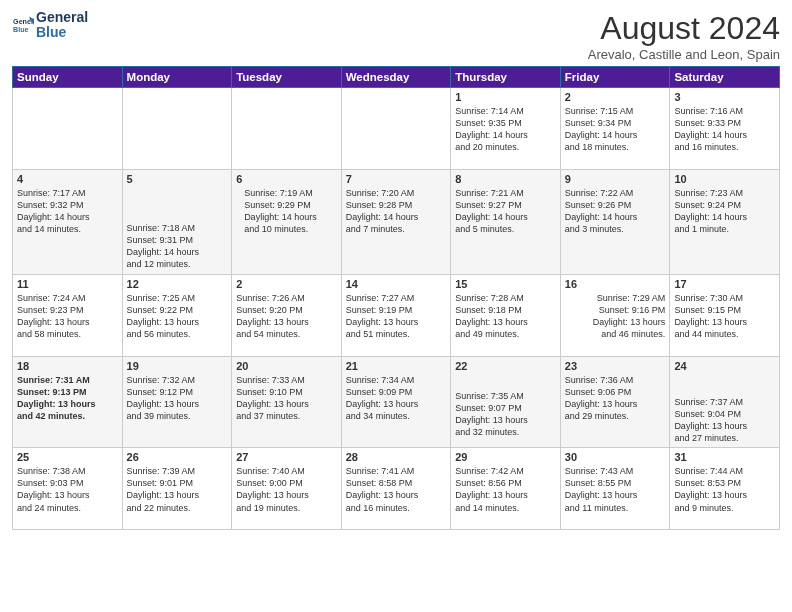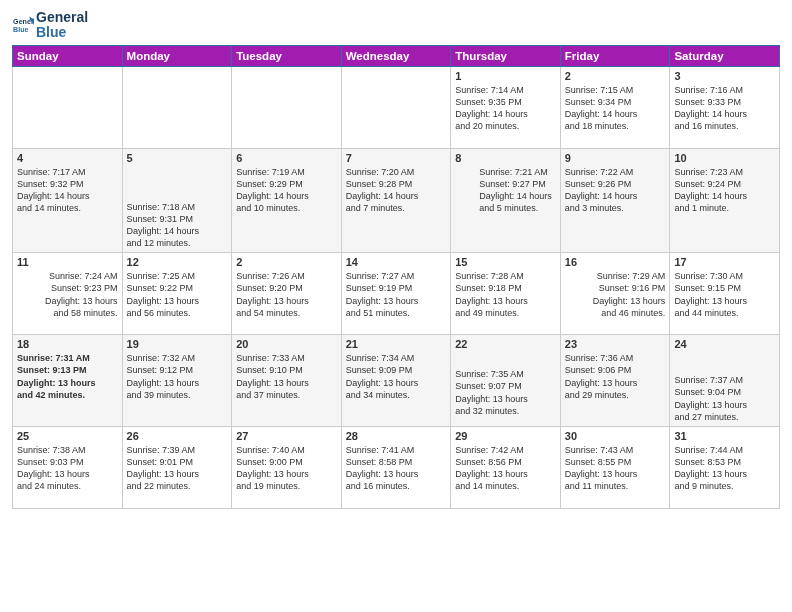--- a/index.html
+++ b/index.html
@@ -40,21 +40,21 @@
     .subtitle {
       font-size: 13px;
       color: #555;
     }
     table {
       width: 100%;
       border-collapse: collapse;
       table-layout: fixed;
     }
     thead th {
-      background-color: #a21caf;
+      background-color: #4c1d95;
       color: #fff;
       font-size: 11.5px;
       padding: 4px 4px;
       text-align: left;
       border: 1px solid #2e6da4;
     }
     tbody td {
       border: 1px solid #ccc;
       vertical-align: top;
       padding: 3px 4px;
@@ -93,20 +93,24 @@
         <text x="2" y="18" font-size="13" font-weight="bold" fill="#1a3a5c" font-family="Arial">General</text>
         <text x="2" y="32" font-size="13" font-weight="bold" fill="#2e6da4" font-family="Arial">Blue</text>
         <polygon points="32,8 40,8 40,20" fill="#2e6da4"></polygon>
         <polygon points="36,4 44,12 36,12" fill="#2e6da4" transform="translate(-4,0)"></polygon>
       </svg>
       <div style="line-height:1.1">
         <div style="font-size:14px;font-weight:bold;color:#1a3a5c;">General</div>
         <div style="font-size:14px;font-weight:bold;color:#2e6da4;">Blue</div>
       </div>
     </div>
+    <div class="title-area">
+      <div class="month-title">August 2024</div>
+      <div class="subtitle">Arevalo, Castille and Leon, Spain</div>
+    </div>
   </div>
 
   <table>
     <thead>
       <tr>
       <th>Sunday</th>
           <th>Monday</th>
           <th>Tuesday</th>
           <th>Wednesday</th>
           <th>Thursday</th>
@@ -152,35 +156,35 @@
           </td>
           <td>
             <span class="day-num">5</span>
             <div class="day-info" style="white-space: pre-line; margin-top: 37px;">Sunrise: 7:18 AM
 Sunset: 9:31 PM
 Daylight: 14 hours
 and 12 minutes.</div>
           </td>
           <td>
             <span class="day-num">6</span>
-            <div class="day-info" style="white-space: pre-line;">Sunrise: 7:19 AM
+            <div class="day-info" style="white-space: pre-line; margin-left: 8px;">Sunrise: 7:19 AM
 Sunset: 9:29 PM
 Daylight: 14 hours
 and 10 minutes.</div>
           </td>
           <td>
             <span class="day-num">7</span>
             <div class="day-info" style="white-space: pre-line;">Sunrise: 7:20 AM
 Sunset: 9:28 PM
 Daylight: 14 hours
 and 7 minutes.</div>
           </td>
           <td>
             <span class="day-num">8</span>
-            <div class="day-info" style="white-space: pre-line; margin-left: 24px;">Sunrise: 7:21 AM
+            <div class="day-info" style="white-space: pre-line;">Sunrise: 7:21 AM
 Sunset: 9:27 PM
 Daylight: 14 hours
 and 5 minutes.</div>
           </td>
           <td>
             <span class="day-num">9</span>
             <div class="day-info" style="white-space: pre-line;">Sunrise: 7:22 AM
 Sunset: 9:26 PM
 Daylight: 14 hours
 and 3 minutes.</div>
@@ -189,21 +193,21 @@
             <span class="day-num">10</span>
             <div class="day-info" style="white-space: pre-line;">Sunrise: 7:23 AM
 Sunset: 9:24 PM
 Daylight: 14 hours
 and 1 minute.</div>
           </td>
         </tr>
         <tr>
           <td>
             <span class="day-num">11</span>
-            <div class="day-info" style="white-space: pre-line; text-align: right;">Sunrise: 7:24 AM
+            <div class="day-info" style="white-space: pre-line;">Sunrise: 7:24 AM
 Sunset: 9:23 PM
 Daylight: 13 hours
 and 58 minutes.</div>
           </td>
           <td>
             <span class="day-num">12</span>
             <div class="day-info" style="white-space: pre-line;">Sunrise: 7:25 AM
 Sunset: 9:22 PM
 Daylight: 13 hours
 and 56 minutes.</div>

